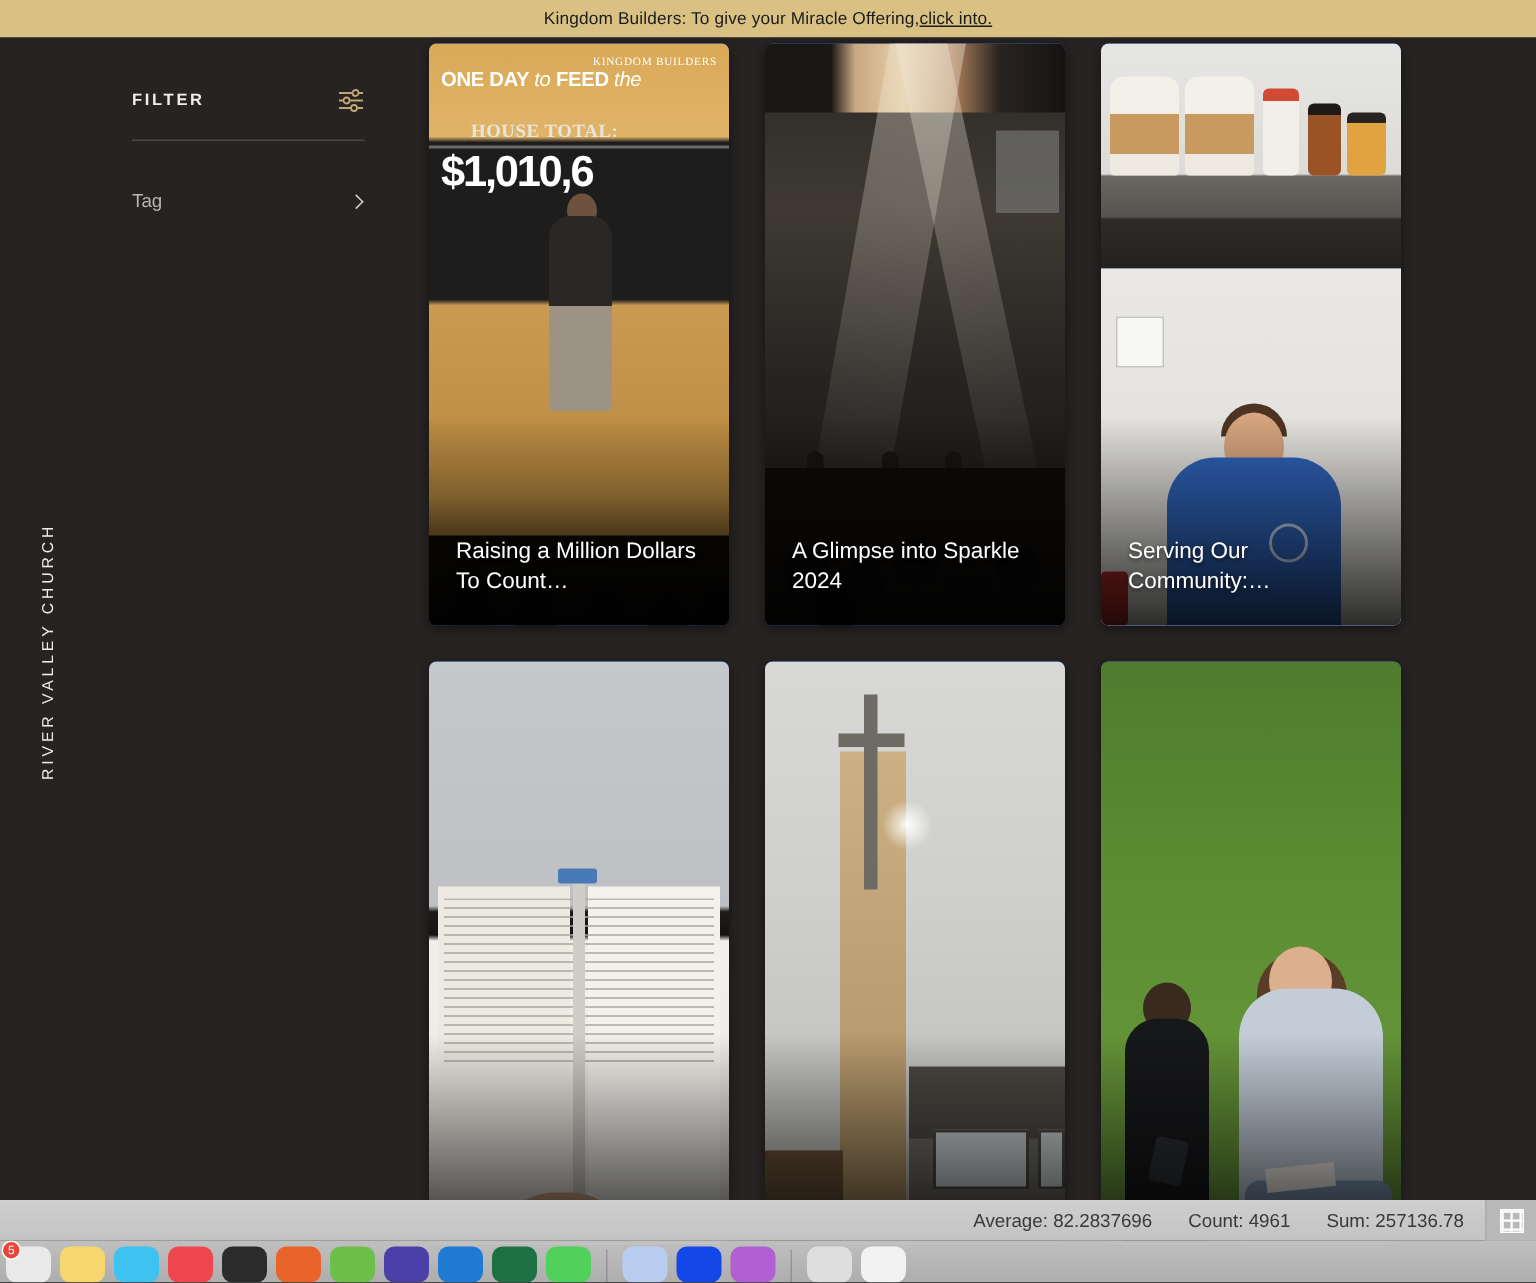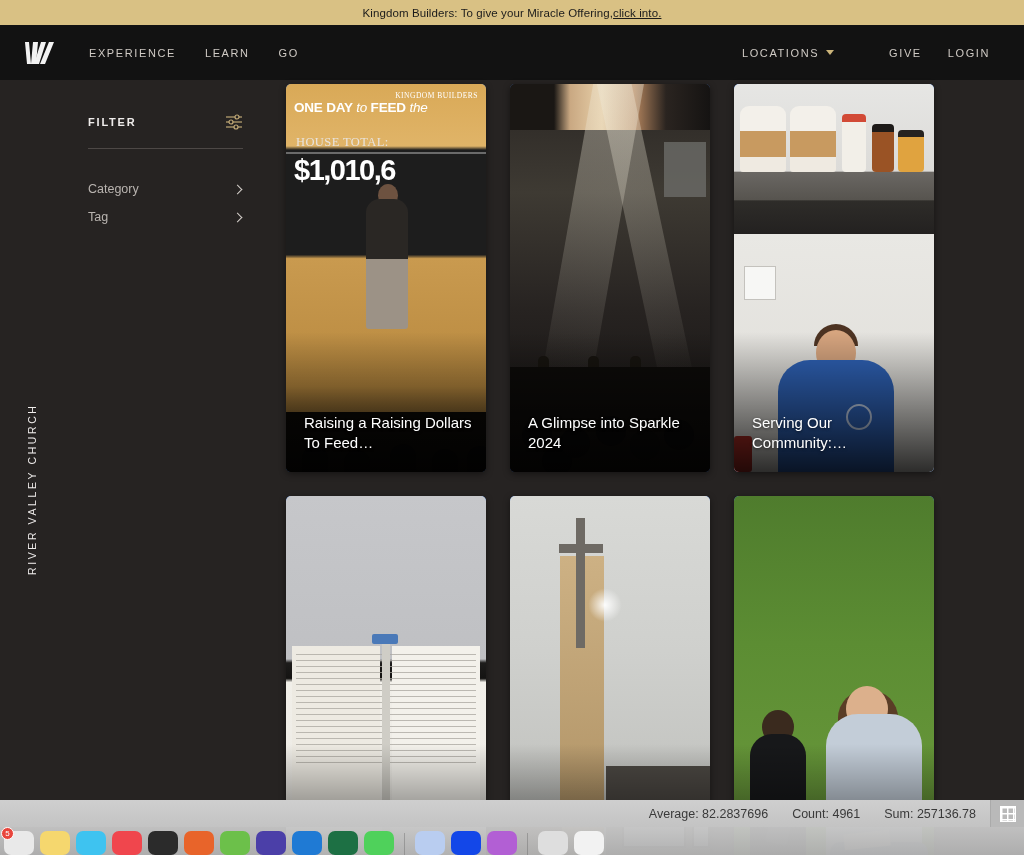--- a/index.html
+++ b/index.html
@@ -134,21 +134,21 @@
     position: absolute; left: 18px; right: 14px; bottom: 19px;
     color: #fff; font-size: 15px; line-height: 1.32; font-weight: 400;
     text-shadow: 0 1px 3px rgba(0,0,0,.6);
   }
 
   
   .ph1 { background: linear-gradient(180deg,#d9a957 0%,#e0b468 16%,#1d1d1d 17%,#1d1d1d 44%,#c99a4f 45%,#b8893f 78%,#16120e 100%); }
   .ph1 .kbtxt { position:absolute; top:7px; right:8px; color:#fff; font-family:"Liberation Serif",serif; font-size:7.5px; letter-spacing:.5px; }
   .ph1 .oneday { position:absolute; top:16px; left:8px; right:4px; color:#fff; font-size:13.5px; font-weight:bold; letter-spacing:-.2px; }
   .ph1 .oneday i { font-weight:normal; }
-  .ph1 .house { position:absolute; top:51px; left:10px; color:#e9e4de; font-family:"Liberation Serif",serif; font-size:12.5px; letter-spacing:.4px;}
+  .ph1 .house { position:absolute; top:51px; left:28px; color:#e9e4de; font-family:"Liberation Serif",serif; font-size:12.5px; letter-spacing:.4px;font-weight:bold;}
   .ph1 .amt { position:absolute; top:70px; left:8px; color:#fff; font-size:29px; font-weight:bold; letter-spacing:-1.5px; }
   .ph1 .rule { position:absolute; top:68px; left:0; right:0; height:1.5px; background:#6a6a6a; }
   .ph1 .person { position:absolute; left:80px; top:115px; width:42px; height:130px;
      background:linear-gradient(180deg,#2a2724 0 46%, #9c9286 46% 100%); border-radius:14px 14px 3px 3px; }
   .ph1 .head { position:absolute; left:92px; top:100px; width:20px; height:23px; background:#6d5240; border-radius:50%; }
   .ph1 .crowd { position:absolute; left:0; right:0; bottom:0; height:60px; background:#0b0906; }
   .ph1 .crowd::before { content:""; position:absolute; bottom:0; left:8%; width:26px;height:26px;background:#070605;border-radius:50% 50% 0 0; box-shadow: 42px 4px 0 #070605, 88px -2px 0 #070605, 130px 3px 0 #070605, 165px 0 0 #070605; }
 
   .ph2 { background: linear-gradient(180deg,#2b2724 0%, #3e3a33 28%, #272321 58%, #110f0e 100%); }
   .ph2 .beamA, .ph2 .beamB {
@@ -269,43 +269,20 @@
 </head>
 <body>
 
 <div class="page">
 
   <div class="banner">
     <span>Kingdom Builders: To give your Miracle Offering,</span>
     <a class="bn-link">click into.</a>
   </div>
 
-  <div class="header">
-    <svg class="logo" viewBox="0 0 30 26">
-      <g fill="#f2f2f2">
-        <polygon points="1,2 5,2 7,24 3,24"></polygon>
-        <polygon points="9,2 14,2 12,24 7,24"></polygon>
-        <polygon points="17,2 22,2 15,24 10,24"></polygon>
-        <polygon points="25,2 30,2 21,24 16,24"></polygon>
-      </g>
-    </svg>
-    <div class="nav-left">
-      <a>EXPERIENCE</a>
-      <a>LEARN</a>
-      <a>GO</a>
-    </div>
-    <div class="locations">
-      <span>LOCATIONS</span>
-      <span class="caret"></span>
-    </div>
-    <div class="nav-right">
-      <a>GIVE</a>
-      <a>LOGIN</a>
-    </div>
-  </div>
 
 
   <div class="content">
 
     <div class="vert-brand">RIVER VALLEY CHURCH</div>
 
     <div class="sidebar">
       <div class="filter-head">
         <span class="lbl">FILTER</span>
         <svg class="filter-icon" viewBox="0 0 18 16">
@@ -314,24 +291,20 @@
             <line x1="1" y1="8" x2="17" y2="8"></line>
             <line x1="1" y1="13" x2="17" y2="13"></line>
           </g>
           <circle cx="12" cy="3" r="2" fill="#262322" stroke="#c0a876" stroke-width="1.2"></circle>
           <circle cx="6" cy="8" r="2" fill="#262322" stroke="#c0a876" stroke-width="1.2"></circle>
           <circle cx="11" cy="13" r="2" fill="#262322" stroke="#c0a876" stroke-width="1.2"></circle>
         </svg>
       </div>
       <div class="filter-rule"></div>
       <div class="filter-list">
-        <div class="filter-row">
-          <span class="nm">Category</span>
-          <span class="chev"></span>
-        </div>
         <div class="filter-row">
           <span class="nm">Tag</span>
           <span class="chev"></span>
         </div>
       </div>
     </div>
 
     <div class="grid">
 
       <div class="card">
@@ -344,21 +317,21 @@
             <span>FEED</span>
             <i>the</i>
           </div>
           <div class="house">HOUSE TOTAL:</div>
           <div class="amt">$1,010,6</div>
           <div class="head"></div>
           <div class="person"></div>
           <div class="crowd"></div>
         </div>
         <div class="shade"></div>
-        <div class="title">Raising a Raising Dollars To Feed…</div>
+        <div class="title">Raising a Million Dollars To Count…</div>
       </div>
 
       <div class="card">
         <div class="photo ph2">
           <div class="ceil"></div>
           <div class="beamA"></div>
           <div class="beamB"></div>
           <div class="screen"></div>
           <div class="figs">
               <span style="left:18px"></span>

